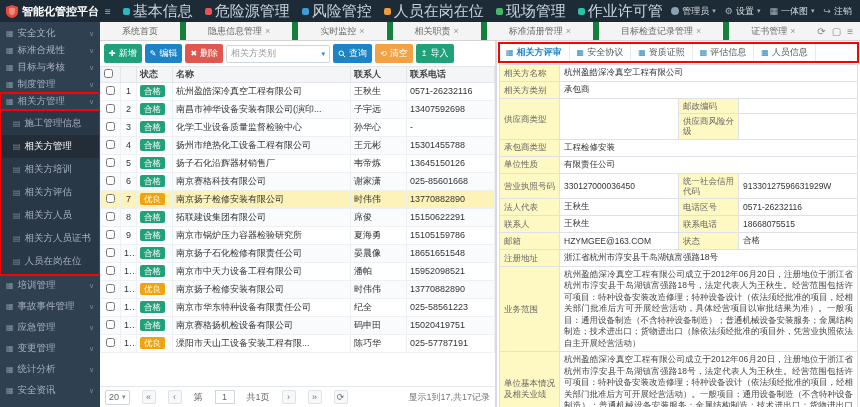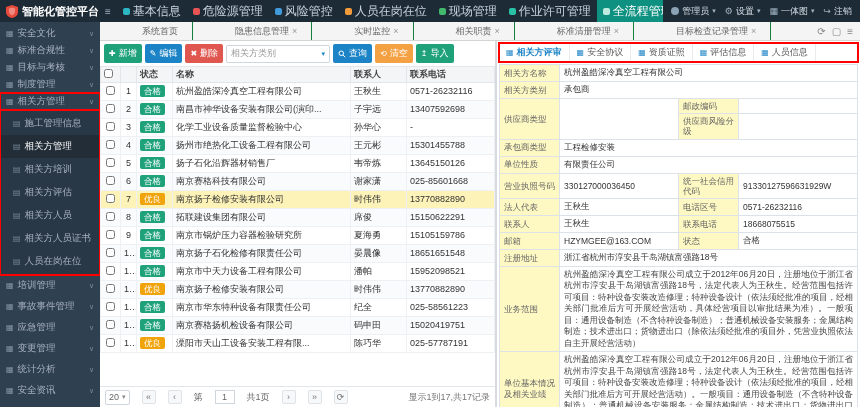--- a/index.html
+++ b/index.html
@@ -6,21 +6,21 @@
   html,body { width:860px; height:407px; overflow:hidden; }
   body { font-family:"Liberation Sans","DejaVu Sans",sans-serif; font-size:10px; color:#333; background:#e8ebee; }
   #app { position:relative; width:860px; height:407px; overflow:hidden; }
 
   
   .header { position:absolute; top:0; left:0; width:860px; height:22px; background:var(--header_bg,#1d2b36); display:flex; align-items:center; color:#fff; z-index:5; }
   .logo { display:flex; align-items:center; gap:4px; padding:0 6px; min-width:116px; }
   .logo-title { font-size:11px; font-weight:bold; white-space:nowrap; }
   .collapse-ic { color:#9fb2c1; font-size:10px; margin-left:2px; cursor:pointer; }
   .topmenu { display:flex; align-items:stretch; height:100%; flex:1; overflow:hidden; }
-  .topmenu-item { display:flex; align-items:center; gap:3px; padding:0 6px; font-size:12px; color:#c9d4de; cursor:pointer; white-space:nowrap; text-decoration:none; }
+  .topmenu-item { display:flex; align-items:center; gap:3px; padding:0 6px; font-size:15px; color:#c9d4de; cursor:pointer; white-space:nowrap; text-decoration:none; }
   .topmenu-item.active { background:var(--active_menu,#0e9180); color:#fff; }
   .mi-icon { width:7px; height:7px; border-radius:2px; display:inline-block; background:#6fa8c9; }
   .header-right { display:flex; align-items:center; gap:9px; padding:0 8px; font-size:9px; color:#d6dee6; white-space:nowrap; }
   .hr-item { display:flex; align-items:center; gap:3px; cursor:pointer; }
   .hr-dot { width:8px; height:8px; border-radius:50%; background:#8aa2b5; display:inline-block; }
   .hr-glyph { font-size:9px; color:#9fb2c1; }
   .caret { font-size:7px; color:#9fb2c1; }
 
   
   .sidebar { position:absolute; top:22px; left:0; width:100px; height:385px; background:var(--sidebar_bg,#2f4050); color:#a7b1c2; font-size:9.5px; overflow:hidden; padding-top:3px; }
@@ -31,21 +31,21 @@
   .sub-item { display:flex; align-items:center; gap:4px; padding:0 6px 0 13px; height:23px; color:#a7b1c2; cursor:pointer; white-space:nowrap; }
   .sub-item .s-icon { color:#7c8b9a; }
   .sub-item.active { color:#fff; background:#222d38; }
   .bottom-group .side-item { height:21px; }
   .annotated { outline:2px solid var(--annotation,#ff0000); outline-offset:-1px; }
 
   
   .main { position:absolute; top:22px; left:100px; width:760px; height:385px; display:flex; flex-direction:column; background:#fff; }
   .tabbar { height:19px; background:#f4f4f4; border-bottom:1px solid #d4d4d4; display:flex; align-items:stretch; flex:none; }
   .tabs { display:flex; flex:1; overflow:hidden; }
-  .tab { display:flex; align-items:center; gap:3px; padding:0 14px; font-size:9px; color:#666; border-right:1px solid #15803d; white-space:nowrap; cursor:pointer; background:#f4f4f4;margin-left:28px; }
+  .tab { display:flex; align-items:center; gap:3px; padding:0 22px; font-size:9px; color:#666; border-right:6px solid #15803d; white-space:nowrap; cursor:pointer; background:#f4f4f4; }
   .tab.active { background:#fff; color:#333; }
   .tab-close { font-size:9px; color:#999; }
   .tab-controls { display:flex; align-items:center; gap:6px; padding:0 7px; color:#888; font-size:10px; flex:none; }
   .tab-controls span { cursor:pointer; }
 
   .workspace { flex:1; display:flex; min-height:0; }
   .left-panel { width:397px; flex:none; border-right:2px solid #d7dbe0; display:flex; flex-direction:column; background:#fff; min-height:0; }
   .right-panel { flex:1; display:flex; flex-direction:column; background:#fff; min-width:0; min-height:0; }
 
   

